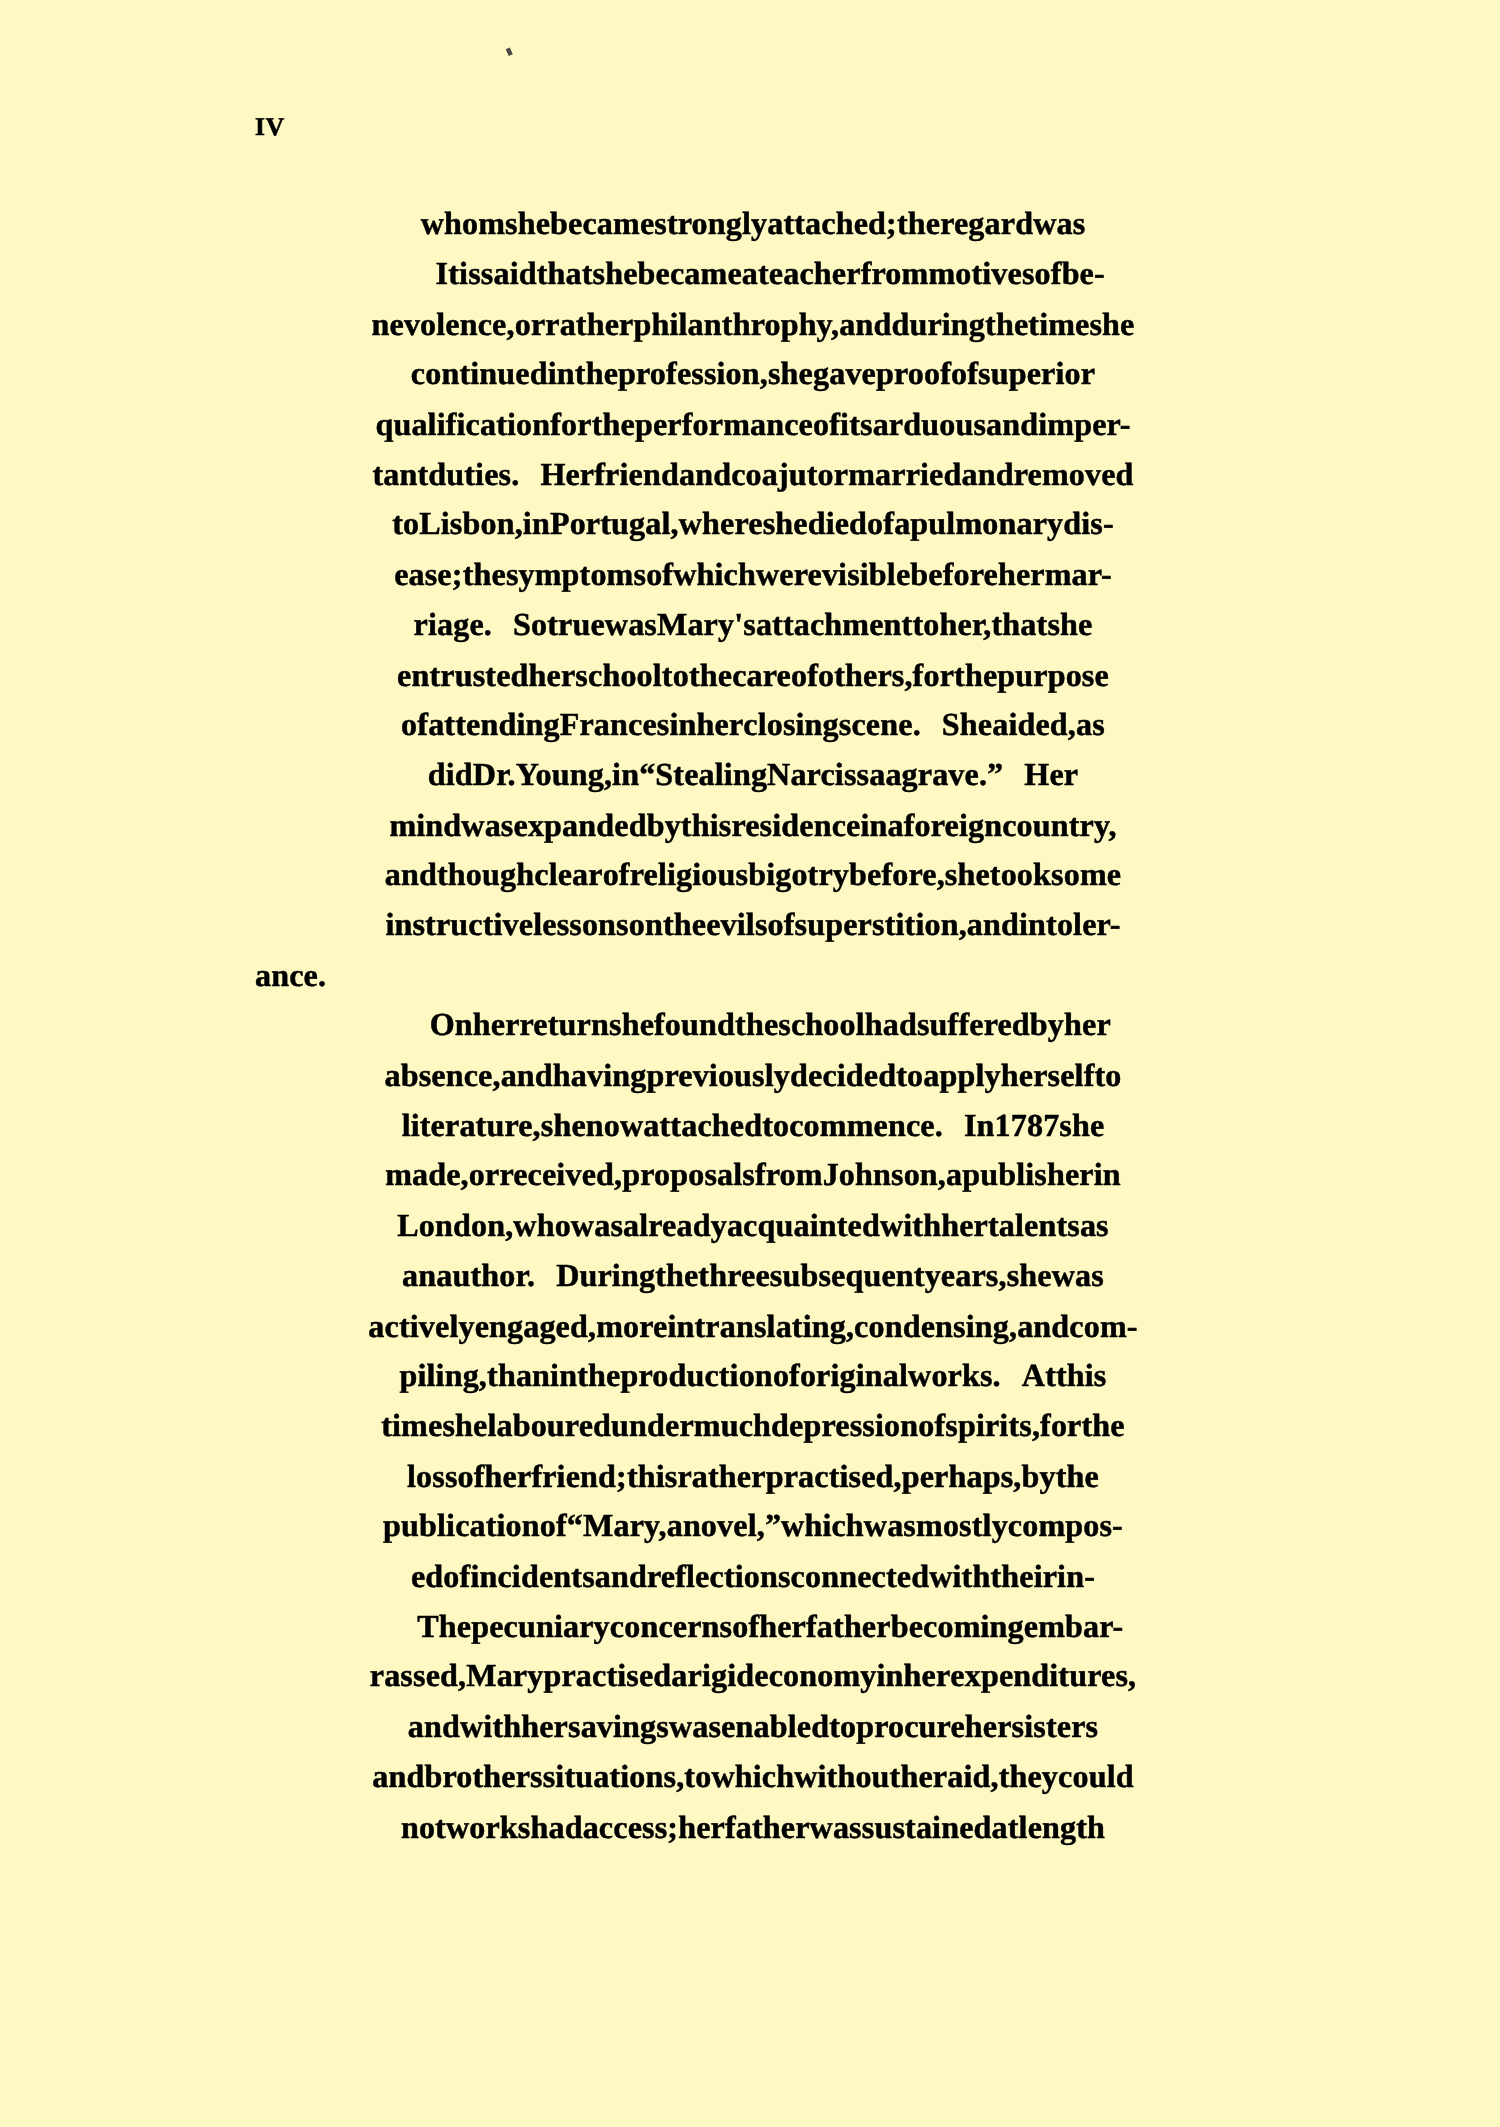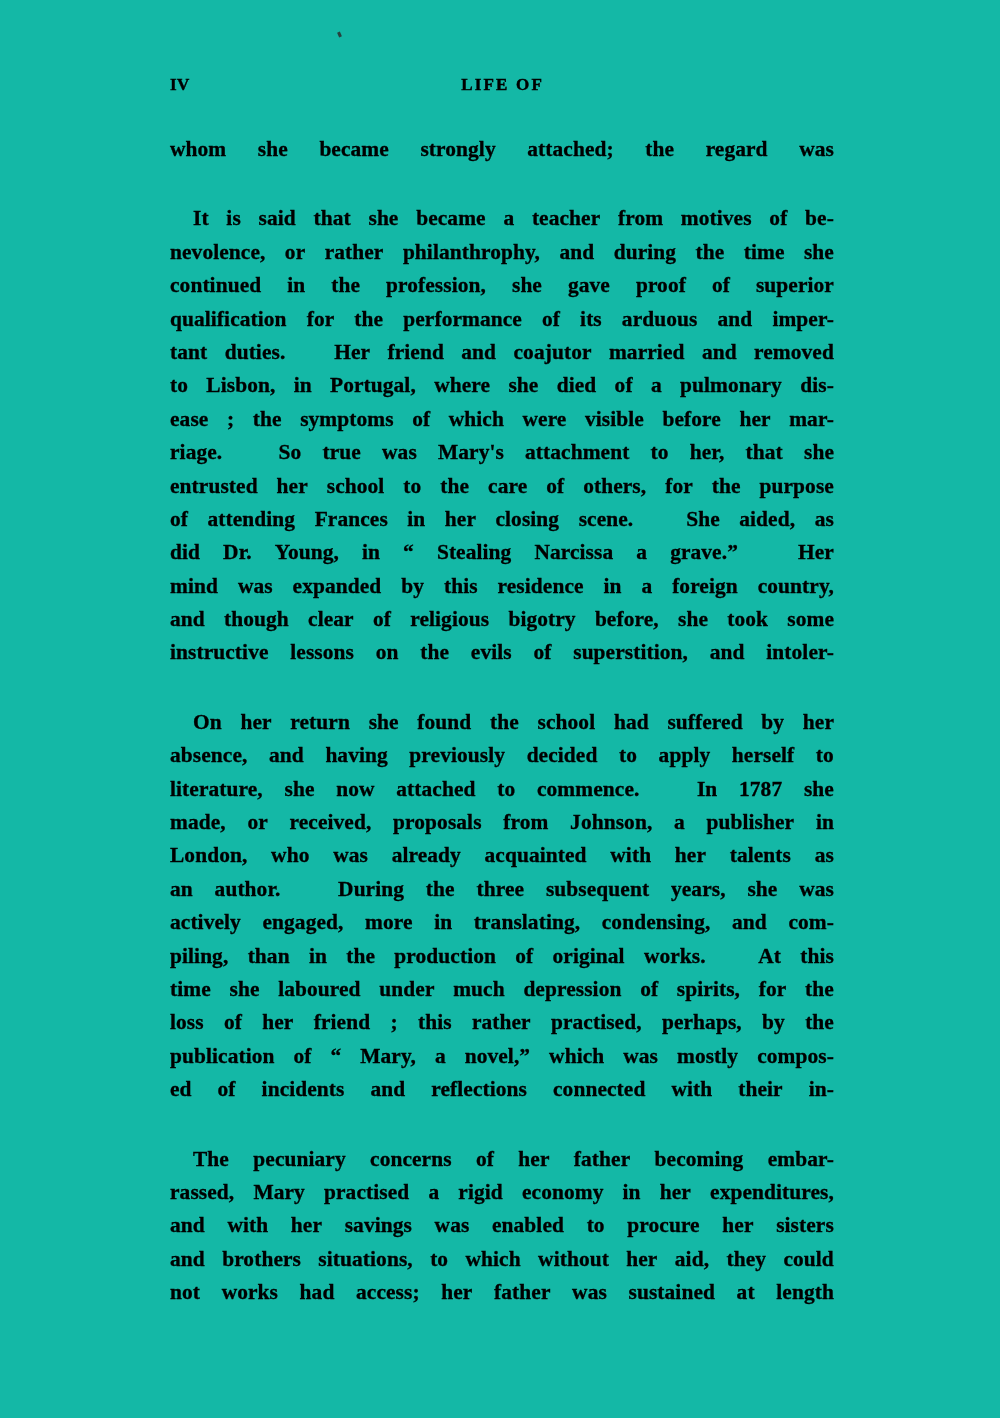--- a/index.html
+++ b/index.html
@@ -16,21 +16,21 @@
     font-family: "Liberation Serif", "DejaVu Serif", serif;
     color: #000000;
   }
 
   .page {
     position: absolute;
     left: 0;
     top: 0;
     width: 1000px;
     height: 1418px;
-    background: #14b8a6;
+    background: #fef9c3;
   }
 
   
   .running-head {
     position: absolute;
     left: 170px;
     top: 75px;
     width: 663px;
     height: 26px;
   }
@@ -82,47 +82,45 @@
     line-height: 33.4px;
     font-size: 21.4px;
     font-weight: 700;
     white-space: nowrap;
     -webkit-text-stroke: 0.32px #000;
     letter-spacing: 0.1px;
   }
   
   .line.j {
     display: flex;
-    justify-content: space-between;
+    justify-content: center;
     width: 664px;
   }
   .line.j.ind {
     padding-left: 23px;
     width: 641px;
-    margin-top: 36px;
   }
   
   .line.last {
     display: block;
     width: 664px;
   }
   .line .w {
     display: inline-block;
   }
 
   .bigspace { display: inline-block; width: 14px; }
 </style>
 </head>
 <body>
 
 <div class="page">
 
   <div class="running-head">
     <span class="folio">IV</span>
-    <span class="head-title">LIFE OF</span>
   </div>
   <div class="head-speck"></div>
 
   <div class="textblock">
       <div>
         <div class="line j">
           <span class="w">whom</span>
           <span class="w">she</span>
           <span class="w">became</span>
           <span class="w">strongly</span>
@@ -298,20 +296,21 @@
           <span class="w">instructive</span>
           <span class="w">lessons</span>
           <span class="w">on</span>
           <span class="w">the</span>
           <span class="w">evils</span>
           <span class="w">of</span>
           <span class="w">superstition,</span>
           <span class="w">and</span>
           <span class="w">intoler-</span>
         </div>
+        <div class="line last">ance.</div>
       </div>
       <div>
         <div class="line j ind">
           <span class="w">On</span>
           <span class="w">her</span>
           <span class="w">return</span>
           <span class="w">she</span>
           <span class="w">found</span>
           <span class="w">the</span>
           <span class="w">school</span>

